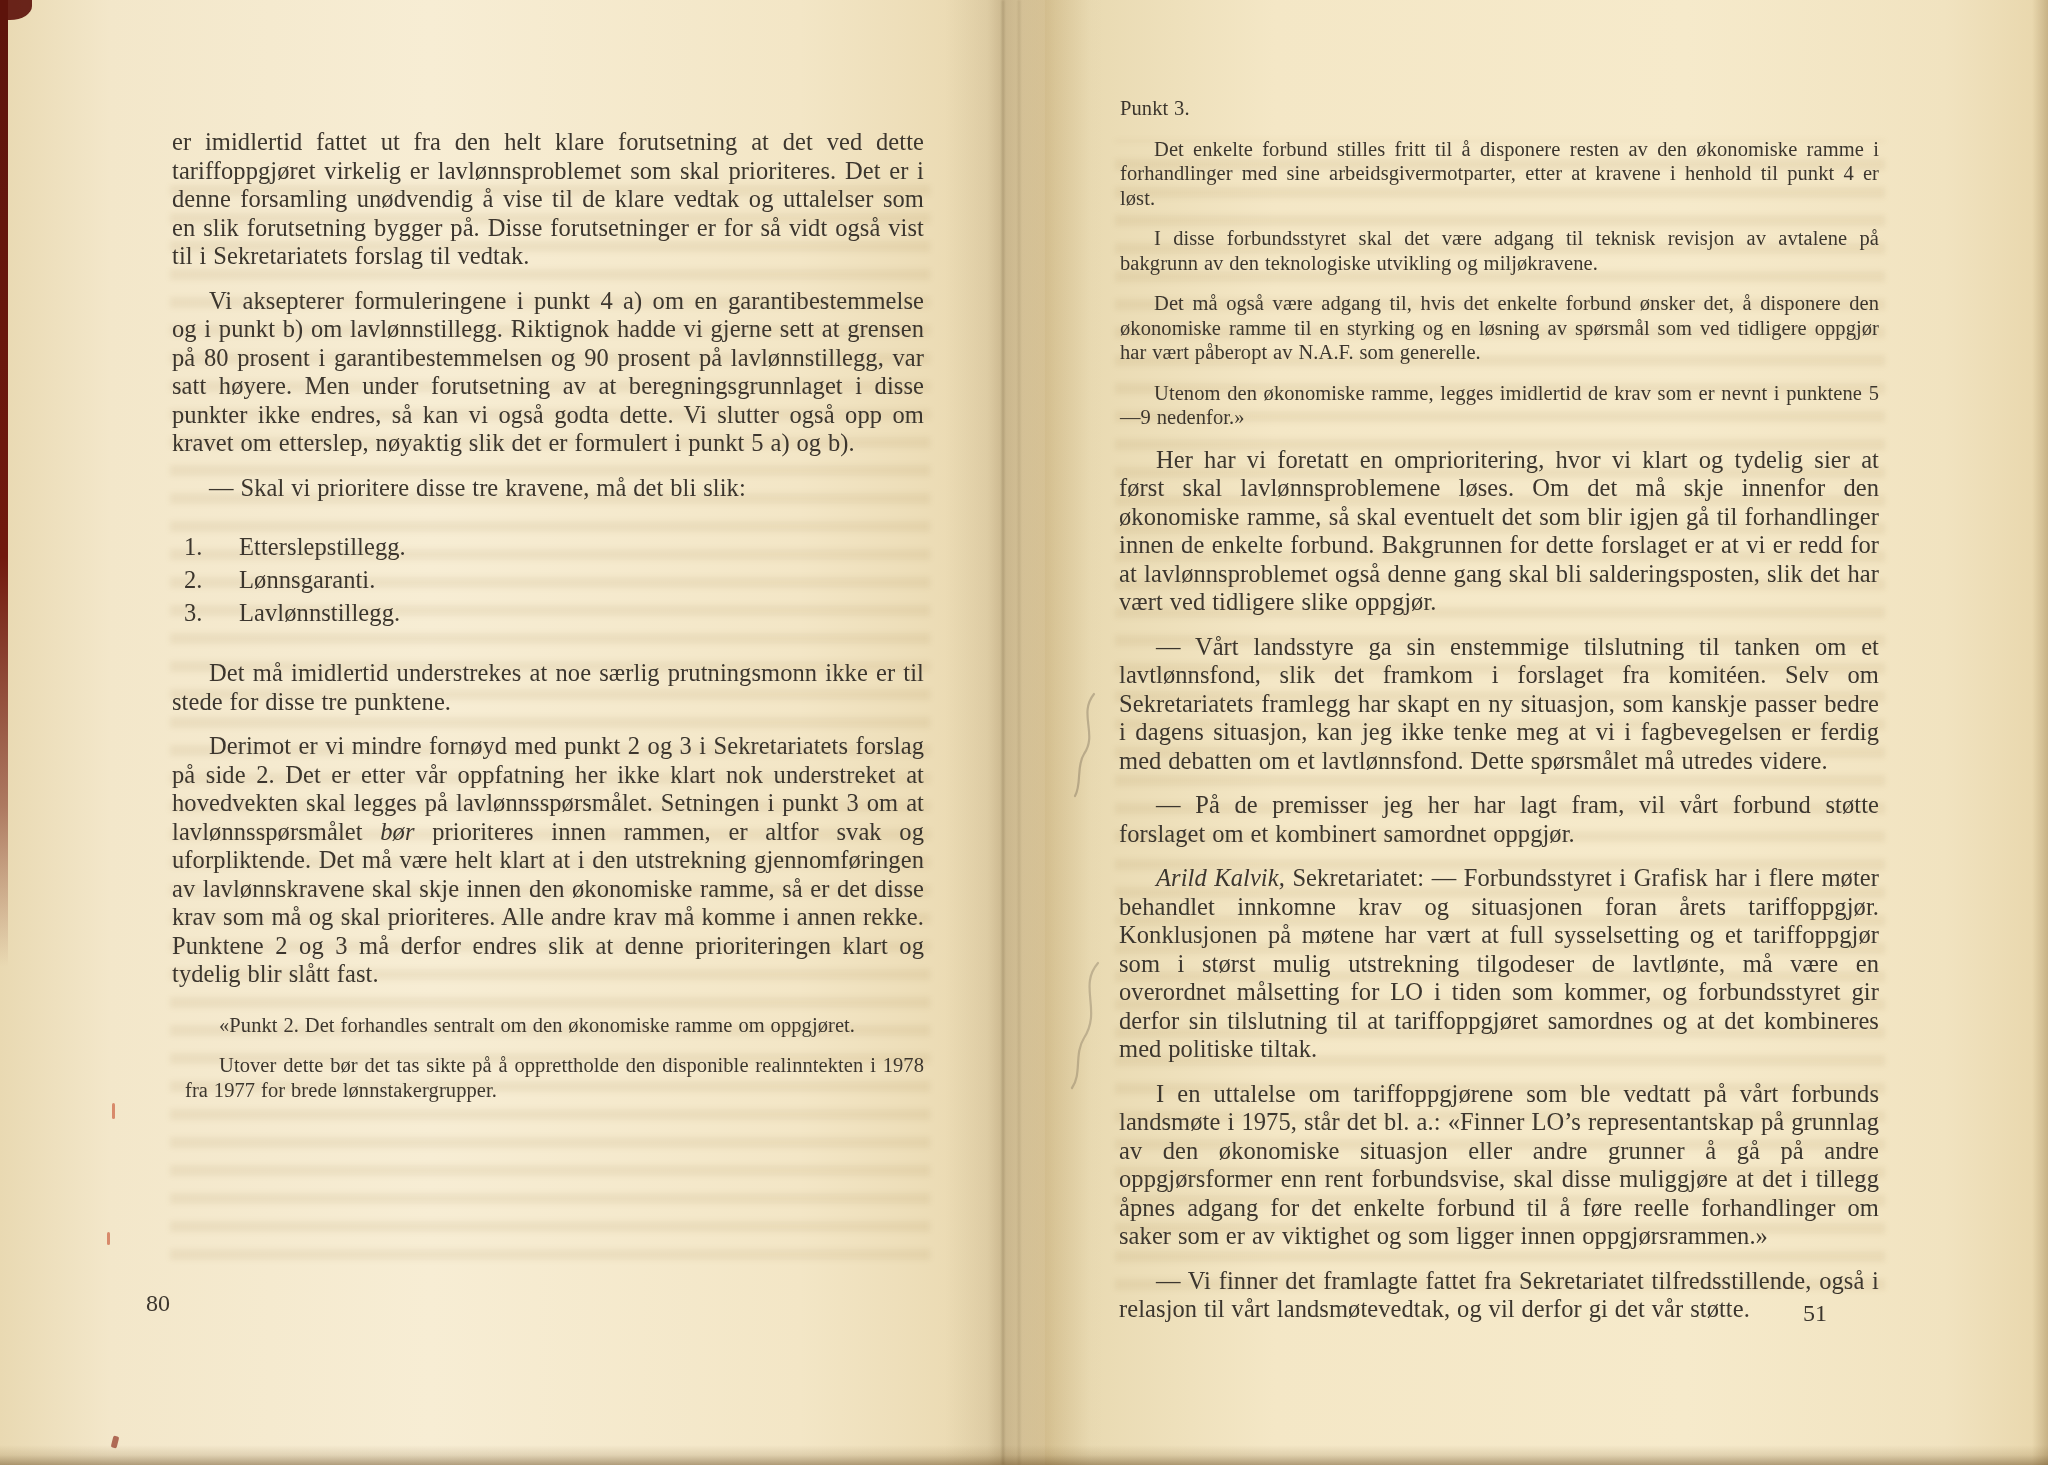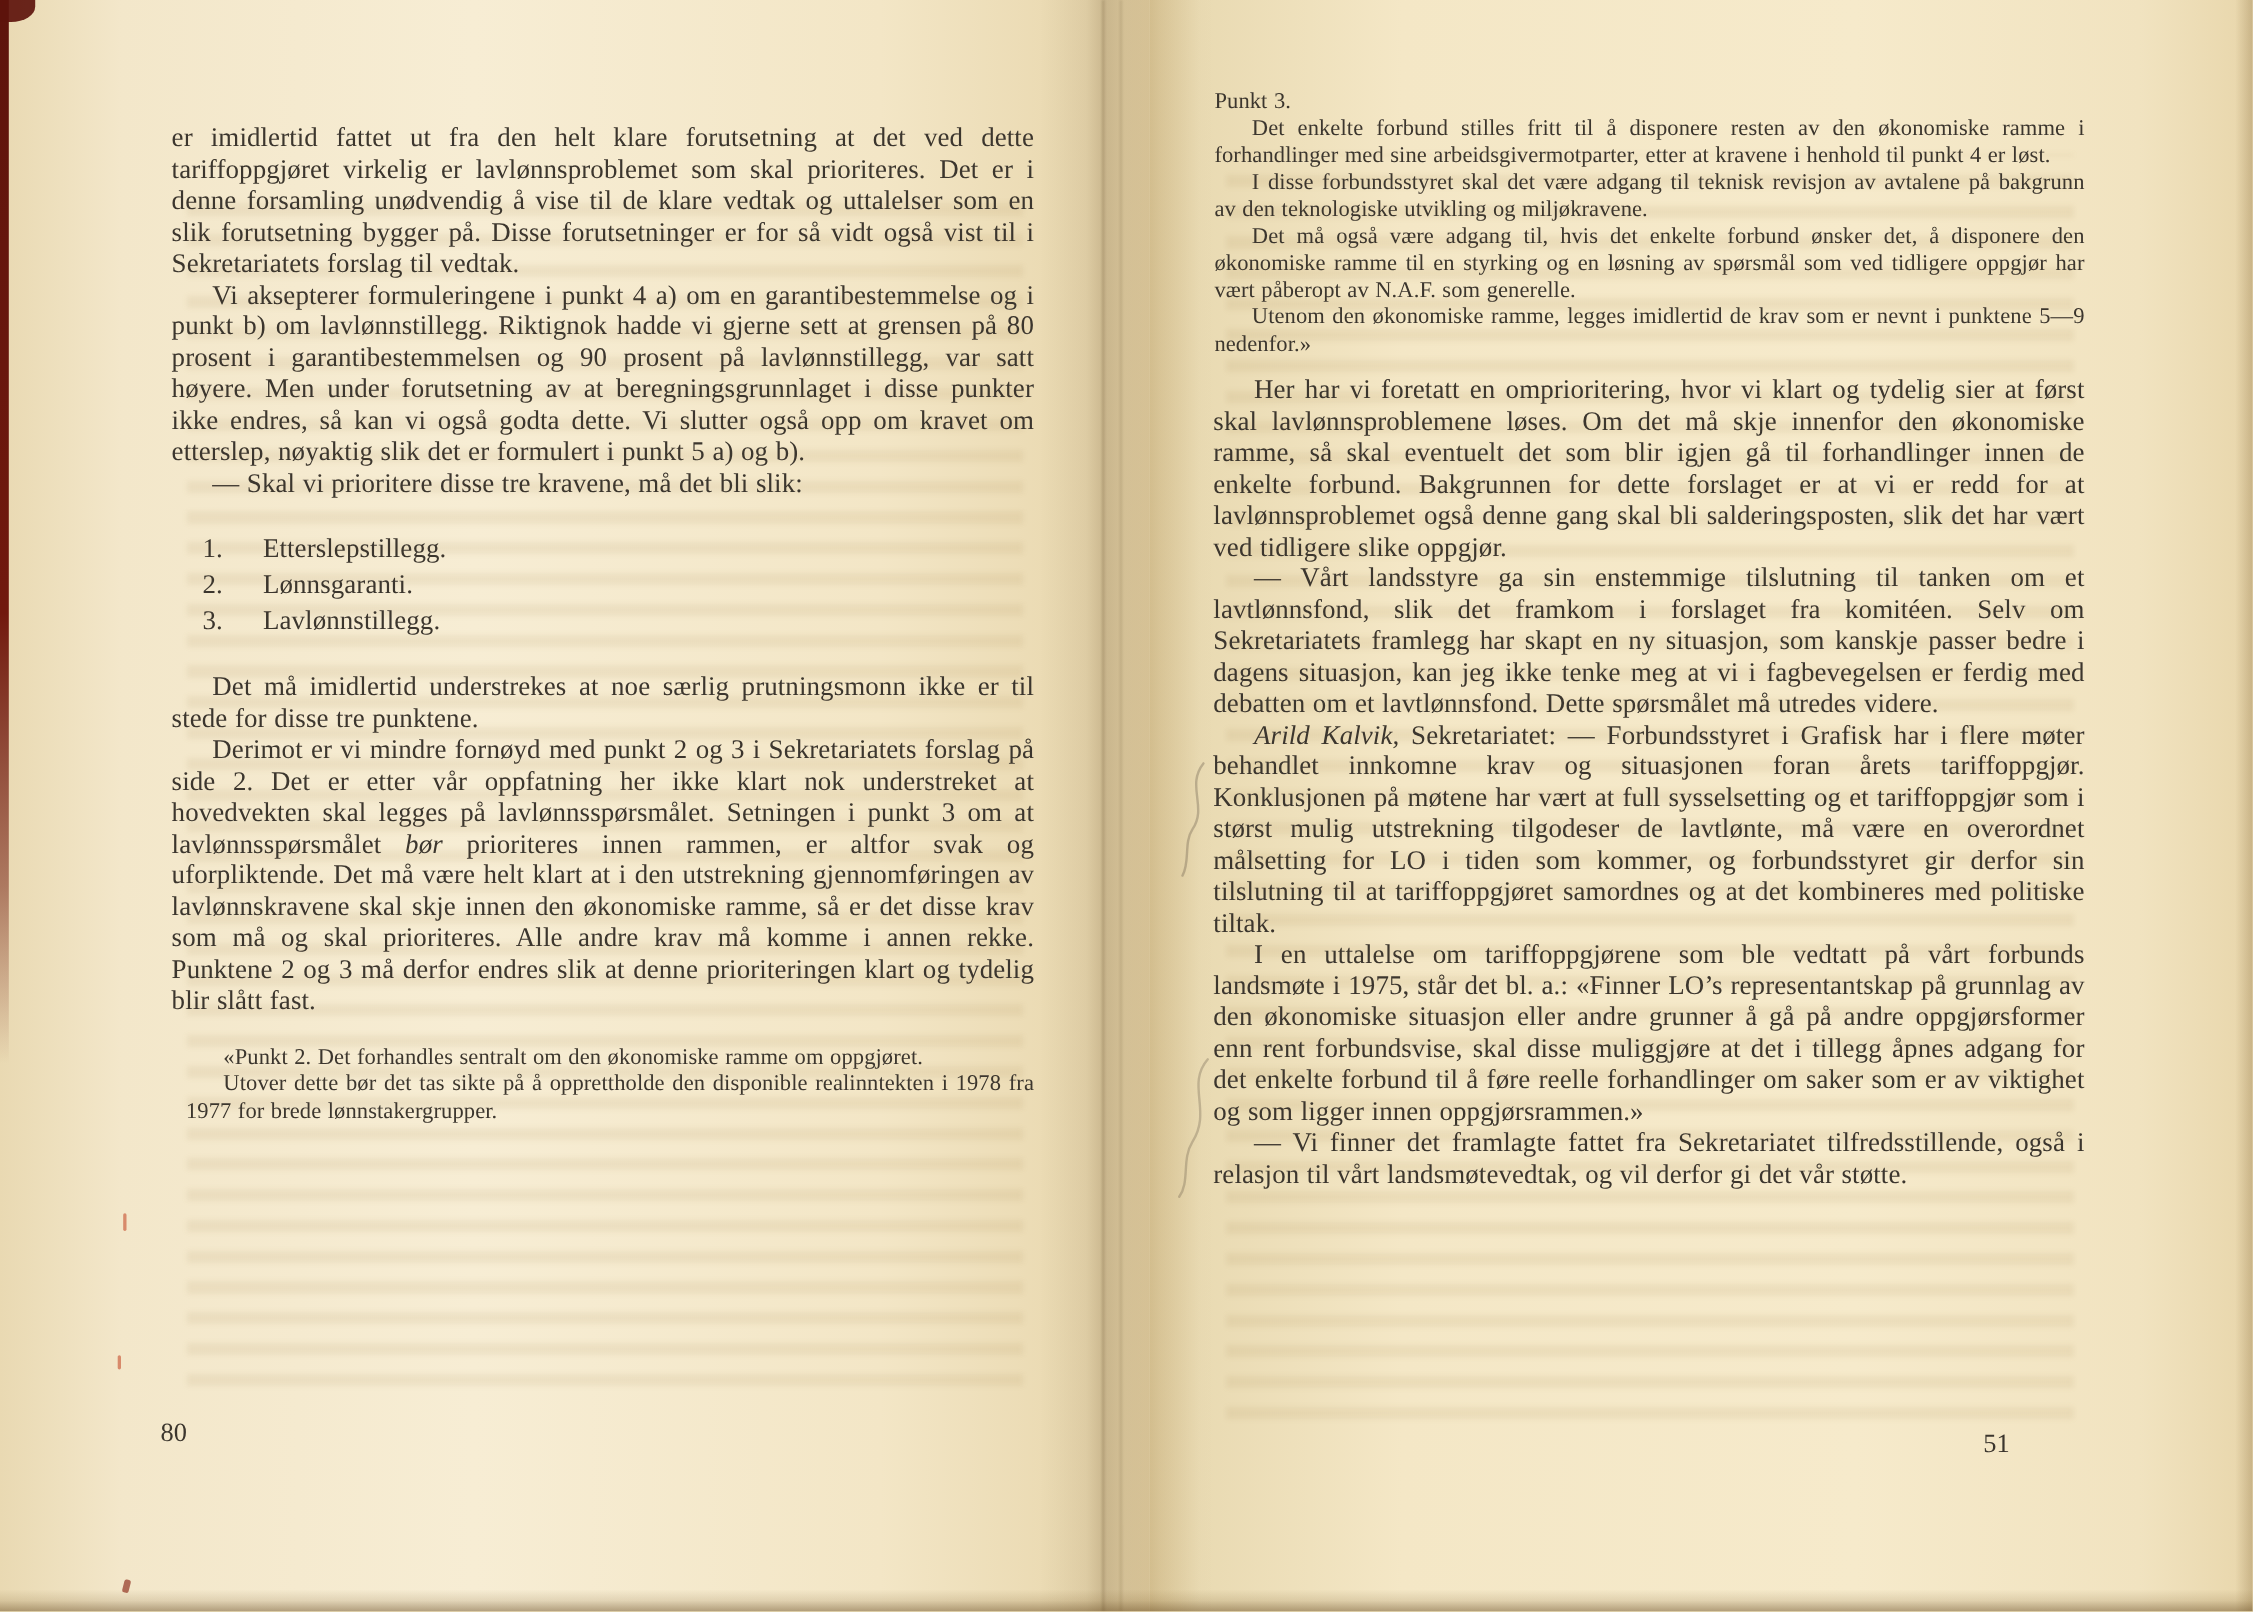--- a/index.html
+++ b/index.html
@@ -53,21 +53,21 @@
   .ghost-l { left:170px; top:180px; width:760px; height:1080px; }
   .ghost-r { left:1115px; top:140px; width:770px; height:1150px; }
 
   
   .col {
     position:absolute; color:#3c362e; text-align:justify;
     word-spacing:.04em; letter-spacing:.005em;
   }
   .col-left  { left:156px; top:112px; width:784px; }
   .col-right { left:1103px; top:80px; width:792px; }
-  .col p { margin:0; font-size:24.5px; line-height:28.5px; }
+  .col p { margin:16px; font-size:24.5px; line-height:28.5px; }
   .indent { text-indent:37px; }
   .mt-sm { margin-top:8px; }
   .mt-xs { margin-top:5px; }
   .it { font-style:italic; }
   .numlist { margin:28px 0 30px 28px; font-size:24.5px; line-height:33px; }
   .li { display:flex; }
   .li-num { width:55px; flex:0 0 55px; }
   .quote { font-size:20.5px; line-height:24.5px; margin-left:13px; }
   .quote-bottom { margin-top:24px; }
   .quote-top { margin:0 0 16px 1px; }
@@ -137,19 +137,20 @@
     <div class="quote quote-top">
       <p>Punkt 3.</p>
       <p class="indent">Det enkelte forbund stilles fritt til å disponere resten av den økonomiske ramme i forhandlinger med sine arbeidsgivermotparter, etter at kravene i henhold til punkt 4 er løst.</p>
       <p class="indent">I disse forbundsstyret skal det være adgang til teknisk revisjon av avtalene på bakgrunn av den teknologiske utvikling og miljøkravene.</p>
       <p class="indent">Det må også være adgang til, hvis det enkelte forbund ønsker det, å disponere den økonomiske ramme til en styrking og en løsning av spørsmål som ved tidligere oppgjør har vært påberopt av N.A.F. som generelle.</p>
       <p class="indent">Utenom den økonomiske ramme, legges imidlertid de krav som er nevnt i punktene 5—9 nedenfor.»</p>
     </div>
 
     <p class="indent">Her har vi foretatt en omprioritering, hvor vi klart og tydelig sier at først skal lavlønnsproblemene løses. Om det må skje innenfor den økonomiske ramme, så skal eventuelt det som blir igjen gå til forhandlinger innen de enkelte forbund. Bakgrunnen for dette forslaget er at vi er redd for at lavlønnsproblemet også denne gang skal bli salderingsposten, slik det har vært ved tidligere slike oppgjør.</p>
     <p class="indent mt-sm">— Vårt landsstyre ga sin enstemmige tilslutning til tanken om et lavtlønnsfond, slik det framkom i forslaget fra komitéen. Selv om Sekretariatets framlegg har skapt en ny situasjon, som kanskje passer bedre i dagens situasjon, kan jeg ikke tenke meg at vi i fagbevegelsen er ferdig med debatten om et lavtlønnsfond. Dette spørsmålet må utredes videre.</p>
+    <p class="indent mt-sm">— På de premisser jeg her har lagt fram, vil vårt forbund støtte forslaget om et kombinert samordnet oppgjør.</p>
     <p class="indent mt-sm"><span class="it">Arild Kalvik,</span><span> Sekretariatet: — Forbundsstyret i Grafisk har i flere møter behandlet innkomne krav og situasjonen foran årets tariffoppgjør. Konklusjonen på møtene har vært at full sysselsetting og et tariffoppgjør som i størst mulig utstrekning tilgodeser de lavtlønte, må være en overordnet målsetting for LO i tiden som kommer, og forbundsstyret gir derfor sin tilslutning til at tariffoppgjøret samordnes og at det kombineres med politiske tiltak.</span></p>
     <p class="indent mt-xs">I en uttalelse om tariffoppgjørene som ble vedtatt på vårt forbunds landsmøte i 1975, står det bl. a.: «Finner LO’s representantskap på grunnlag av den økonomiske situasjon eller andre grunner å gå på andre oppgjørsformer enn rent forbundsvise, skal disse muliggjøre at det i tillegg åpnes adgang for det enkelte forbund til å føre reelle forhandlinger om saker som er av viktighet og som ligger innen oppgjørsrammen.»</p>
     <p class="indent mt-xs">— Vi finner det framlagte fattet fra Sekretariatet tilfredsstillende, også i relasjon til vårt landsmøtevedtak, og vil derfor gi det vår støtte.</p>
   </div>
   <div class="pagenum pn-right">51</div>
 
 </div>
 
 </body></html>

